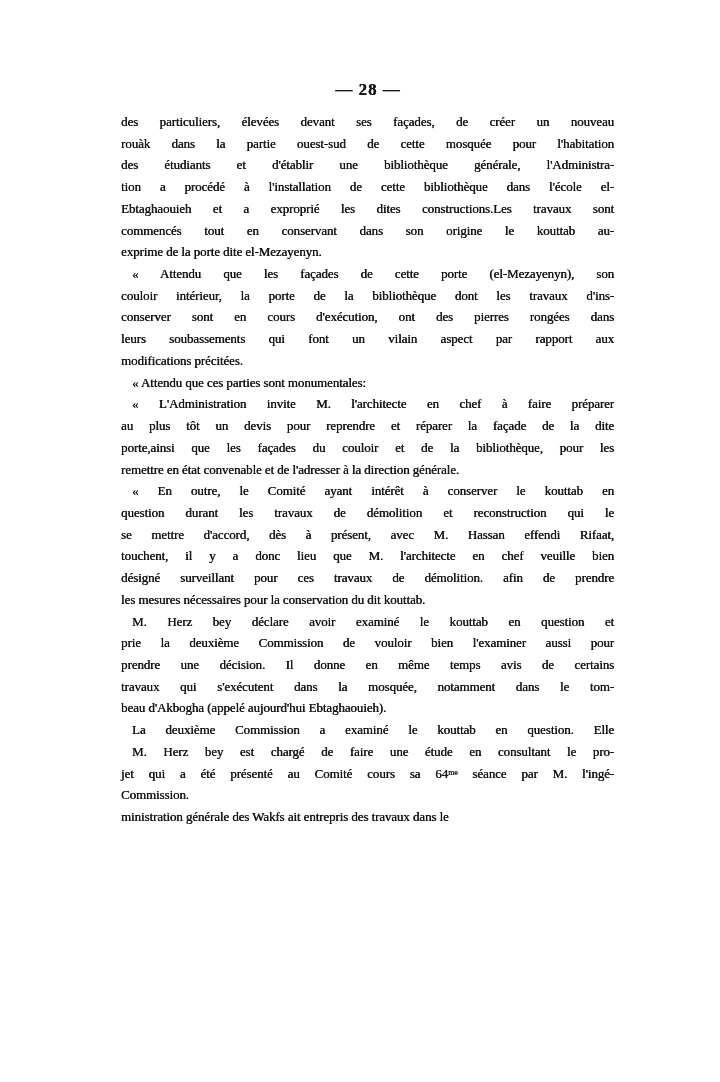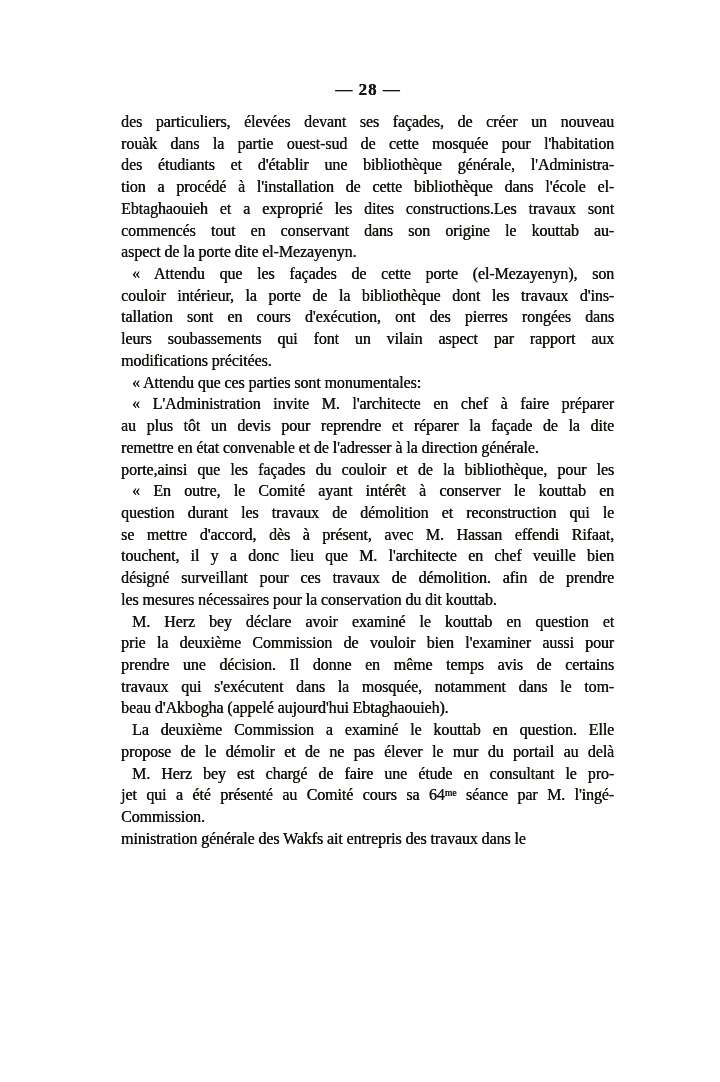--- a/index.html
+++ b/index.html
@@ -25,21 +25,21 @@
     font-size: 17px;
     font-weight: bold;
     letter-spacing: 1px;
     text-shadow: 0.3px 0 currentColor;
   }
   .text-body {
     position: absolute;
     top: 111px;
     left: 121px;
     width: 493px;
-    font-size: 16px;
+    font-size: 13px;
     line-height: 21.72px;
     letter-spacing: -0.1px;
     text-shadow: 0.35px 0 currentColor;
   }
   .para { margin: 0; }
   .line {
     text-align: justify;
     text-align-last: justify;
     white-space: normal;
   }
@@ -56,56 +56,55 @@
 <div class="page">
   <div class="page-header">— 28 —</div>
   <div class="text-body">
       <div class="para">
         <div class="line">des particuliers, élevées devant ses façades, de créer un nouveau</div>
         <div class="line">rouàk dans la partie ouest-sud de cette mosquée pour l'habitation</div>
         <div class="line">des étudiants et d'établir une bibliothèque générale, l'Administra-</div>
         <div class="line">tion a procédé à l'installation de cette bibliothèque dans l'école el-</div>
         <div class="line">Ebtaghaouieh et a exproprié les dites constructions.Les travaux sont</div>
         <div class="line">commencés tout en conservant dans son origine le kouttab au-</div>
-        <div class="line pl">aspect de la porte dite el-Mezayenyn.</div>
+        <div class="line pl">exprime de la porte dite el-Mezayenyn.</div>
       </div>
       <div class="para">
         <div class="line ind">« Attendu que les façades de cette porte (el-Mezayenyn), son</div>
         <div class="line">couloir intérieur, la porte de la bibliothèque dont les travaux d'ins-</div>
-        <div class="line">tallation sont en cours d'exécution, ont des pierres rongées dans</div>
+        <div class="line">conserver sont en cours d'exécution, ont des pierres rongées dans</div>
         <div class="line">leurs soubassements qui font un vilain aspect par rapport aux</div>
         <div class="line pl">modifications précitées.</div>
       </div>
       <div class="para">
         <div class="line pl ind">« Attendu que ces parties sont monumentales:</div>
       </div>
       <div class="para">
         <div class="line ind">« L'Administration invite M. l'architecte en chef à faire préparer</div>
         <div class="line">au plus tôt un devis pour reprendre et réparer la façade de la dite</div>
+        <div class="line">porte,ainsi que les façades du couloir et de la bibliothèque, pour les</div>
         <div class="line pl">remettre en état convenable et de l'adresser à la direction générale.</div>
-        <div class="line">porte,ainsi que les façades du couloir et de la bibliothèque, pour les</div>
       </div>
       <div class="para">
         <div class="line ind">« En outre, le Comité ayant intérêt à conserver le kouttab en</div>
         <div class="line">question durant les travaux de démolition et reconstruction qui le</div>
         <div class="line">se mettre d'accord, dès à présent, avec M. Hassan effendi Rifaat,</div>
         <div class="line">touchent, il y a donc lieu que M. l'architecte en chef veuille bien</div>
         <div class="line">désigné surveillant pour ces travaux de démolition. afin de prendre</div>
         <div class="line pl">les mesures nécessaires pour la conservation du dit kouttab.</div>
       </div>
       <div class="para">
         <div class="line ind">M. Herz bey déclare avoir examiné le kouttab en question et</div>
         <div class="line">prie la deuxième Commission de vouloir bien l'examiner aussi pour</div>
         <div class="line">prendre une décision. Il donne en même temps avis de certains</div>
         <div class="line">travaux qui s'exécutent dans la mosquée, notamment dans le tom-</div>
         <div class="line pl">beau d'Akbogha (appelé aujourd'hui Ebtaghaouieh).</div>
       </div>
       <div class="para">
         <div class="line ind">La deuxième Commission a examiné le kouttab en question. Elle</div>
-        <div class="line">propose de le démolir et de ne pas élever le mur du portail au delà</div>
       </div>
       <div class="para">
         <div class="line ind">M. Herz bey est chargé de faire une étude en consultant le pro-</div>
         <div class="line">jet qui a été présenté au Comité cours sa 64ᵐᵉ séance par M. l'ingé-</div>
         <div class="line pl">Commission.</div>
       </div>
       <div class="para">
         <div class="line pl">ministration générale des Wakfs ait entrepris des travaux dans le</div>
       </div>
     </div>

